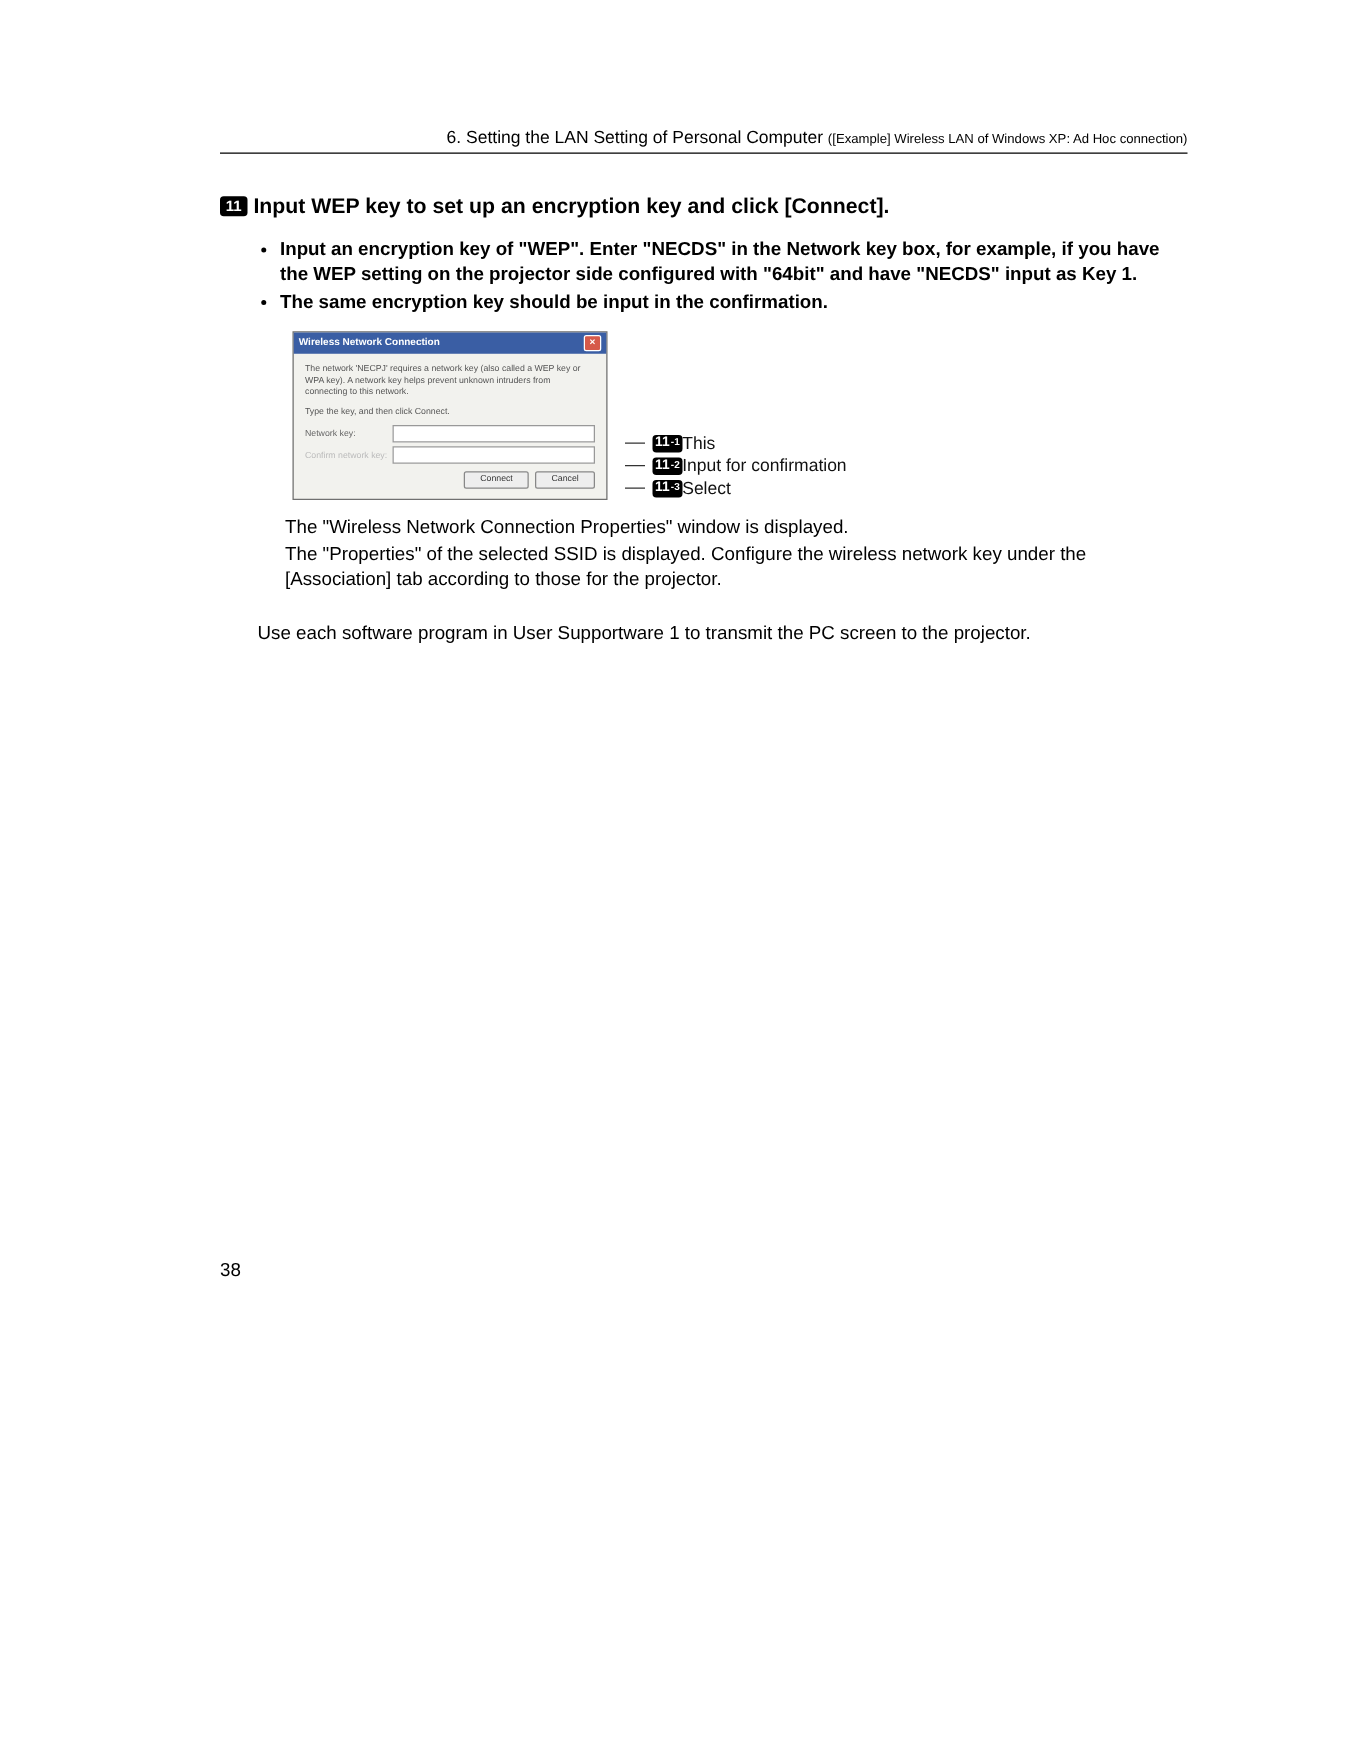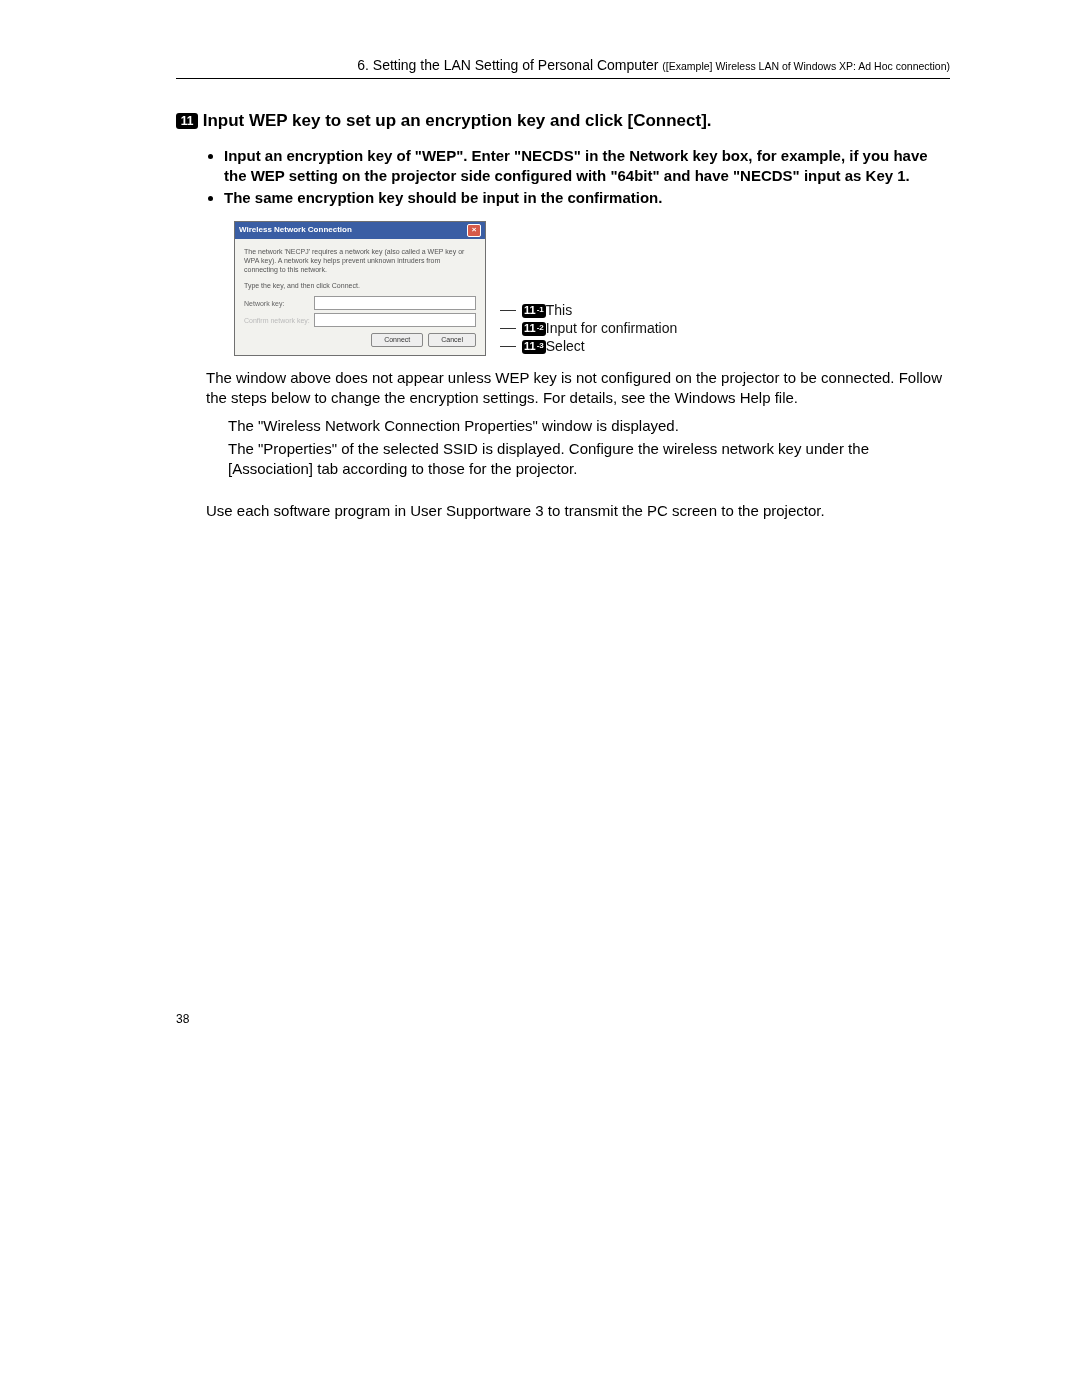--- a/index.html
+++ b/index.html
@@ -7,21 +7,21 @@
     background: #fff;
     font-family: Arial, Helvetica, sans-serif;
     color: #000;
     font-size: 15px;
     line-height: 1.35;
   }
   .page {
     width: 1080px;
     min-height: 1397px;
     position: relative;
-    padding: 56px 130px 0 176px;
+    padding: 100px 130px 0 176px;
     box-sizing: border-box;
   }
   .header-line {
     font-size: 14px;
     border-bottom: 1px solid #000;
     padding-bottom: 3px;
     margin-bottom: 26px;
     text-align: right;
   }
   .header-small { font-size: 10.5px; }
@@ -150,21 +150,21 @@
   }
   .body-block { margin: 0 0 8px 30px; }
   .steps { margin: 0 0 0 30px; }
   .step { margin-bottom: 2px; }
   .step-indent { margin-left: 22px; margin-bottom: 2px; }
   .closing { margin: 22px 0 0 30px; }
   .page-number {
     position: absolute;
     bottom: 370px;
     left: 176px;
-    font-size: 12px;
+    font-size: 15px;
   }
 </style>
 </head>
 <body>
 
 <div class="page">
 
   <div class="header-line">
     <span>6. Setting the LAN Setting of Personal Computer </span><span class="header-small">([Example] Wireless LAN of Windows XP: Ad Hoc connection)</span>
   </div>
@@ -223,26 +223,25 @@
         <span class="callout-dash"></span>
         <span class="num-badge-inline">
             <span>11</span>
             <span class="sub-num">-3</span>
           </span>
         <span> Select</span>
       </div>
     </div>
   </div>
 
-  <div class="body-block">The window above does not appear unless WEP key is not configured on the projector to be connected. Follow the steps below to change the encryption settings.  For details, see the Windows Help file.</div>
 
   <div class="steps">
     <div class="step-indent">The "Wireless Network Connection Properties" window is displayed.</div>
     <div class="step-indent">The "Properties" of the selected SSID is displayed.  Configure the wireless network key under the [Association] tab according to those for the projector.</div>
   </div>
 
   <div class="closing">
-    <div>Use each software program in User Supportware 3 to transmit the PC screen to the projector.</div>
+    <div>Use each software program in User Supportware 1 to transmit the PC screen to the projector.</div>
   </div>
 
   <div class="page-number">38</div>
 
 </div>
 
 </body></html>

